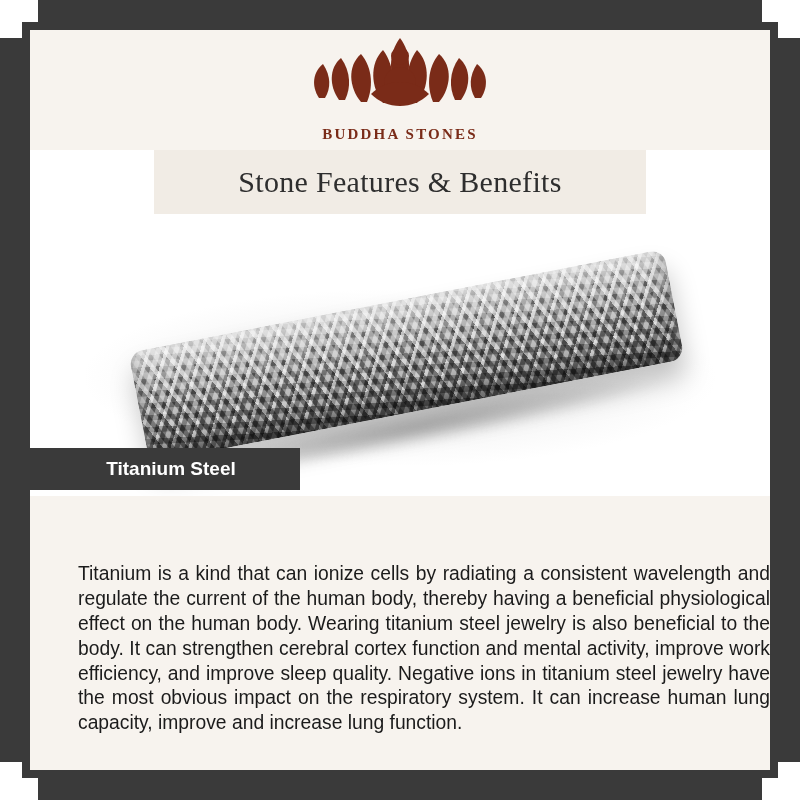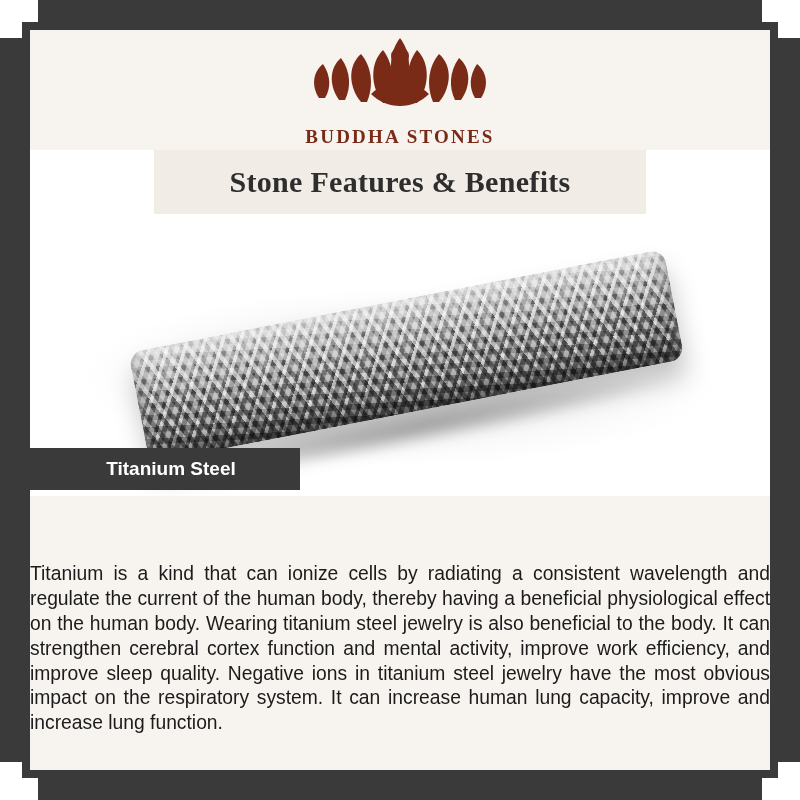--- a/index.html
+++ b/index.html
@@ -89,21 +89,21 @@
     left: 0; top: 12px;
     width: 756px;
     text-align: center;
   }
   .lotus {
     display: block;
     margin: 0 auto;
   }
   .brand-name {
     margin-top: 8px;
-    font-size: 19px;
+    font-size: 15px;
     letter-spacing: 2.2px;
     font-weight: bold;
     color: #7a2b18;
     font-family: "Liberation Serif", serif;
     text-align: center;
   }
 
   
   .title-band {
     position: absolute;
@@ -116,21 +116,21 @@
     position: absolute;
     left: 132px; top: 142px;
     width: 492px; height: 64px;
     background: #f1ece5;
     display: flex;
     align-items: center;
     justify-content: center;
   }
   .title-text {
     font-family: "Liberation Serif", serif;
-    font-weight: bold;
+    font-weight: normal;
     font-size: 30px;
     color: #2e2e2e;
     letter-spacing: 0.3px;
   }
 
   
   .hero {
     position: absolute;
     left: 0; top: 206px;
     width: 756px;
@@ -212,20 +212,21 @@
   .body-copy {
     position: absolute;
     left: 8px; top: 554px;
     width: 740px;
     font-size: 19.3px;
     line-height: 1.29;
     color: #1b1b1b;
     text-align: justify;
     font-family: "Liberation Sans", sans-serif;
     hyphens: auto;
+    padding-left: 48px;
   }
 </style>
 </head>
 <body>
 
 <div id="page">
 
   <div class="frame-top"></div>
   <div class="frame-bottom"></div>
   <div class="frame-left"></div>

